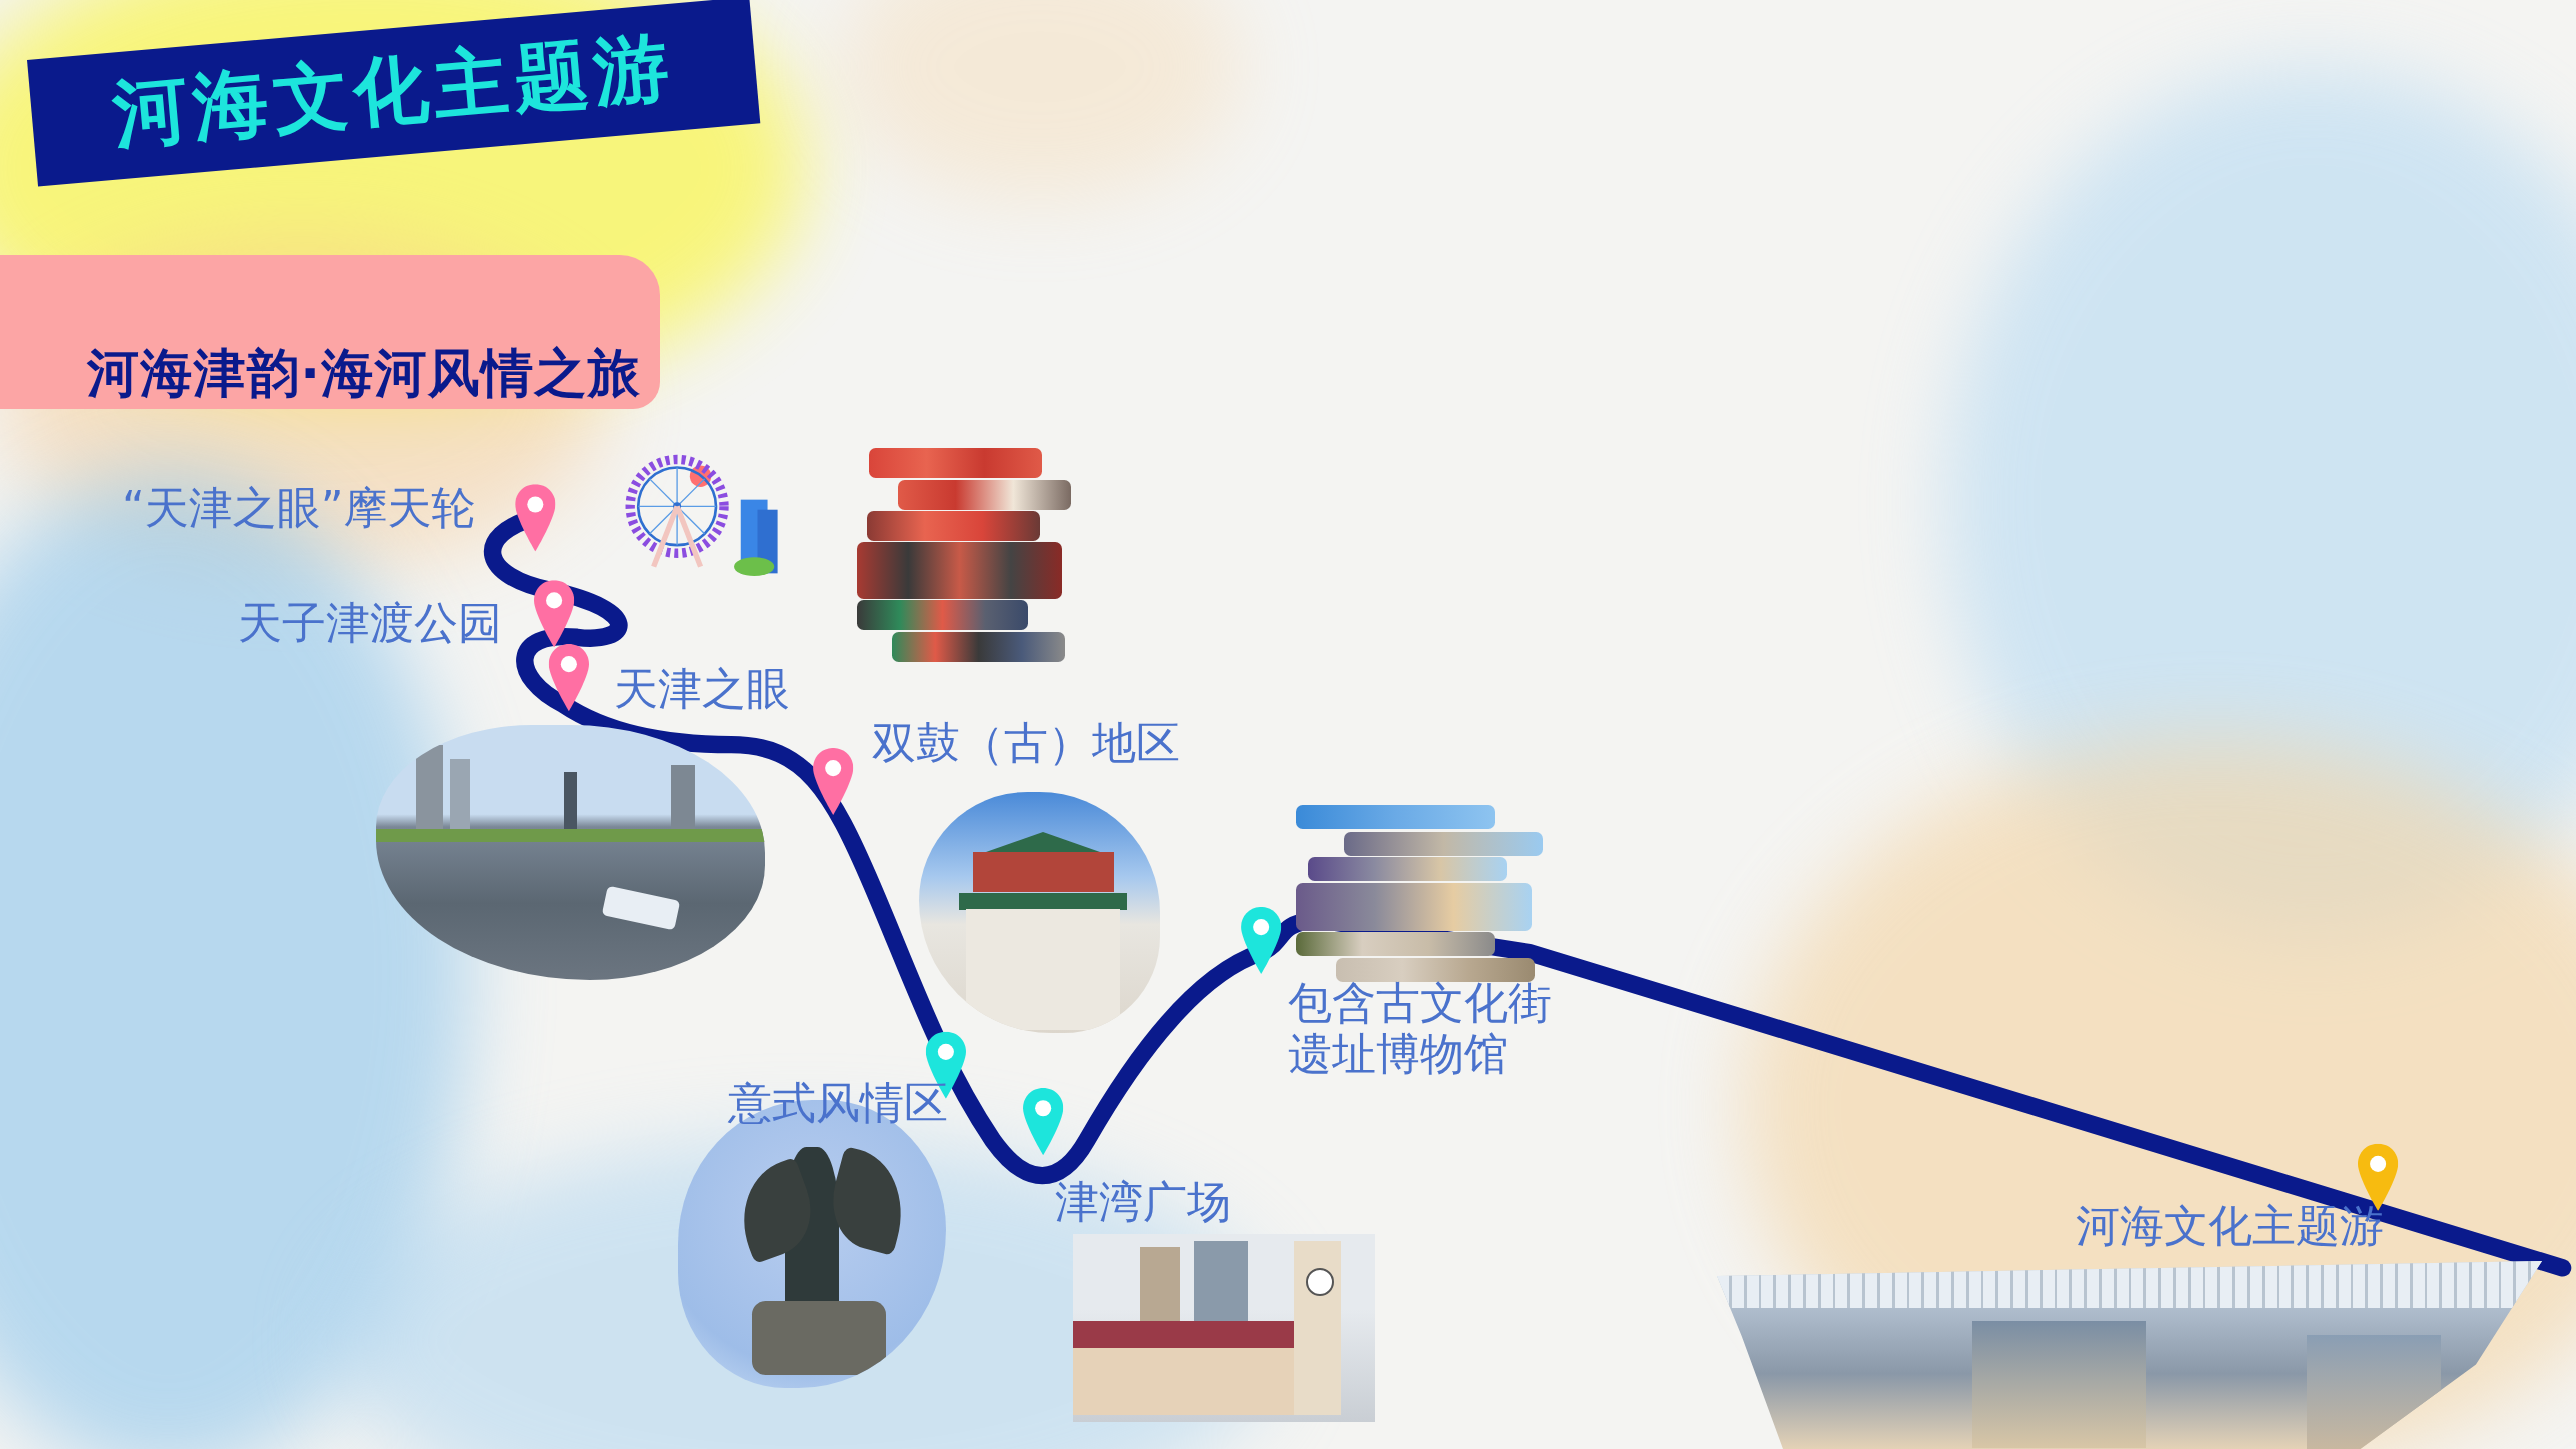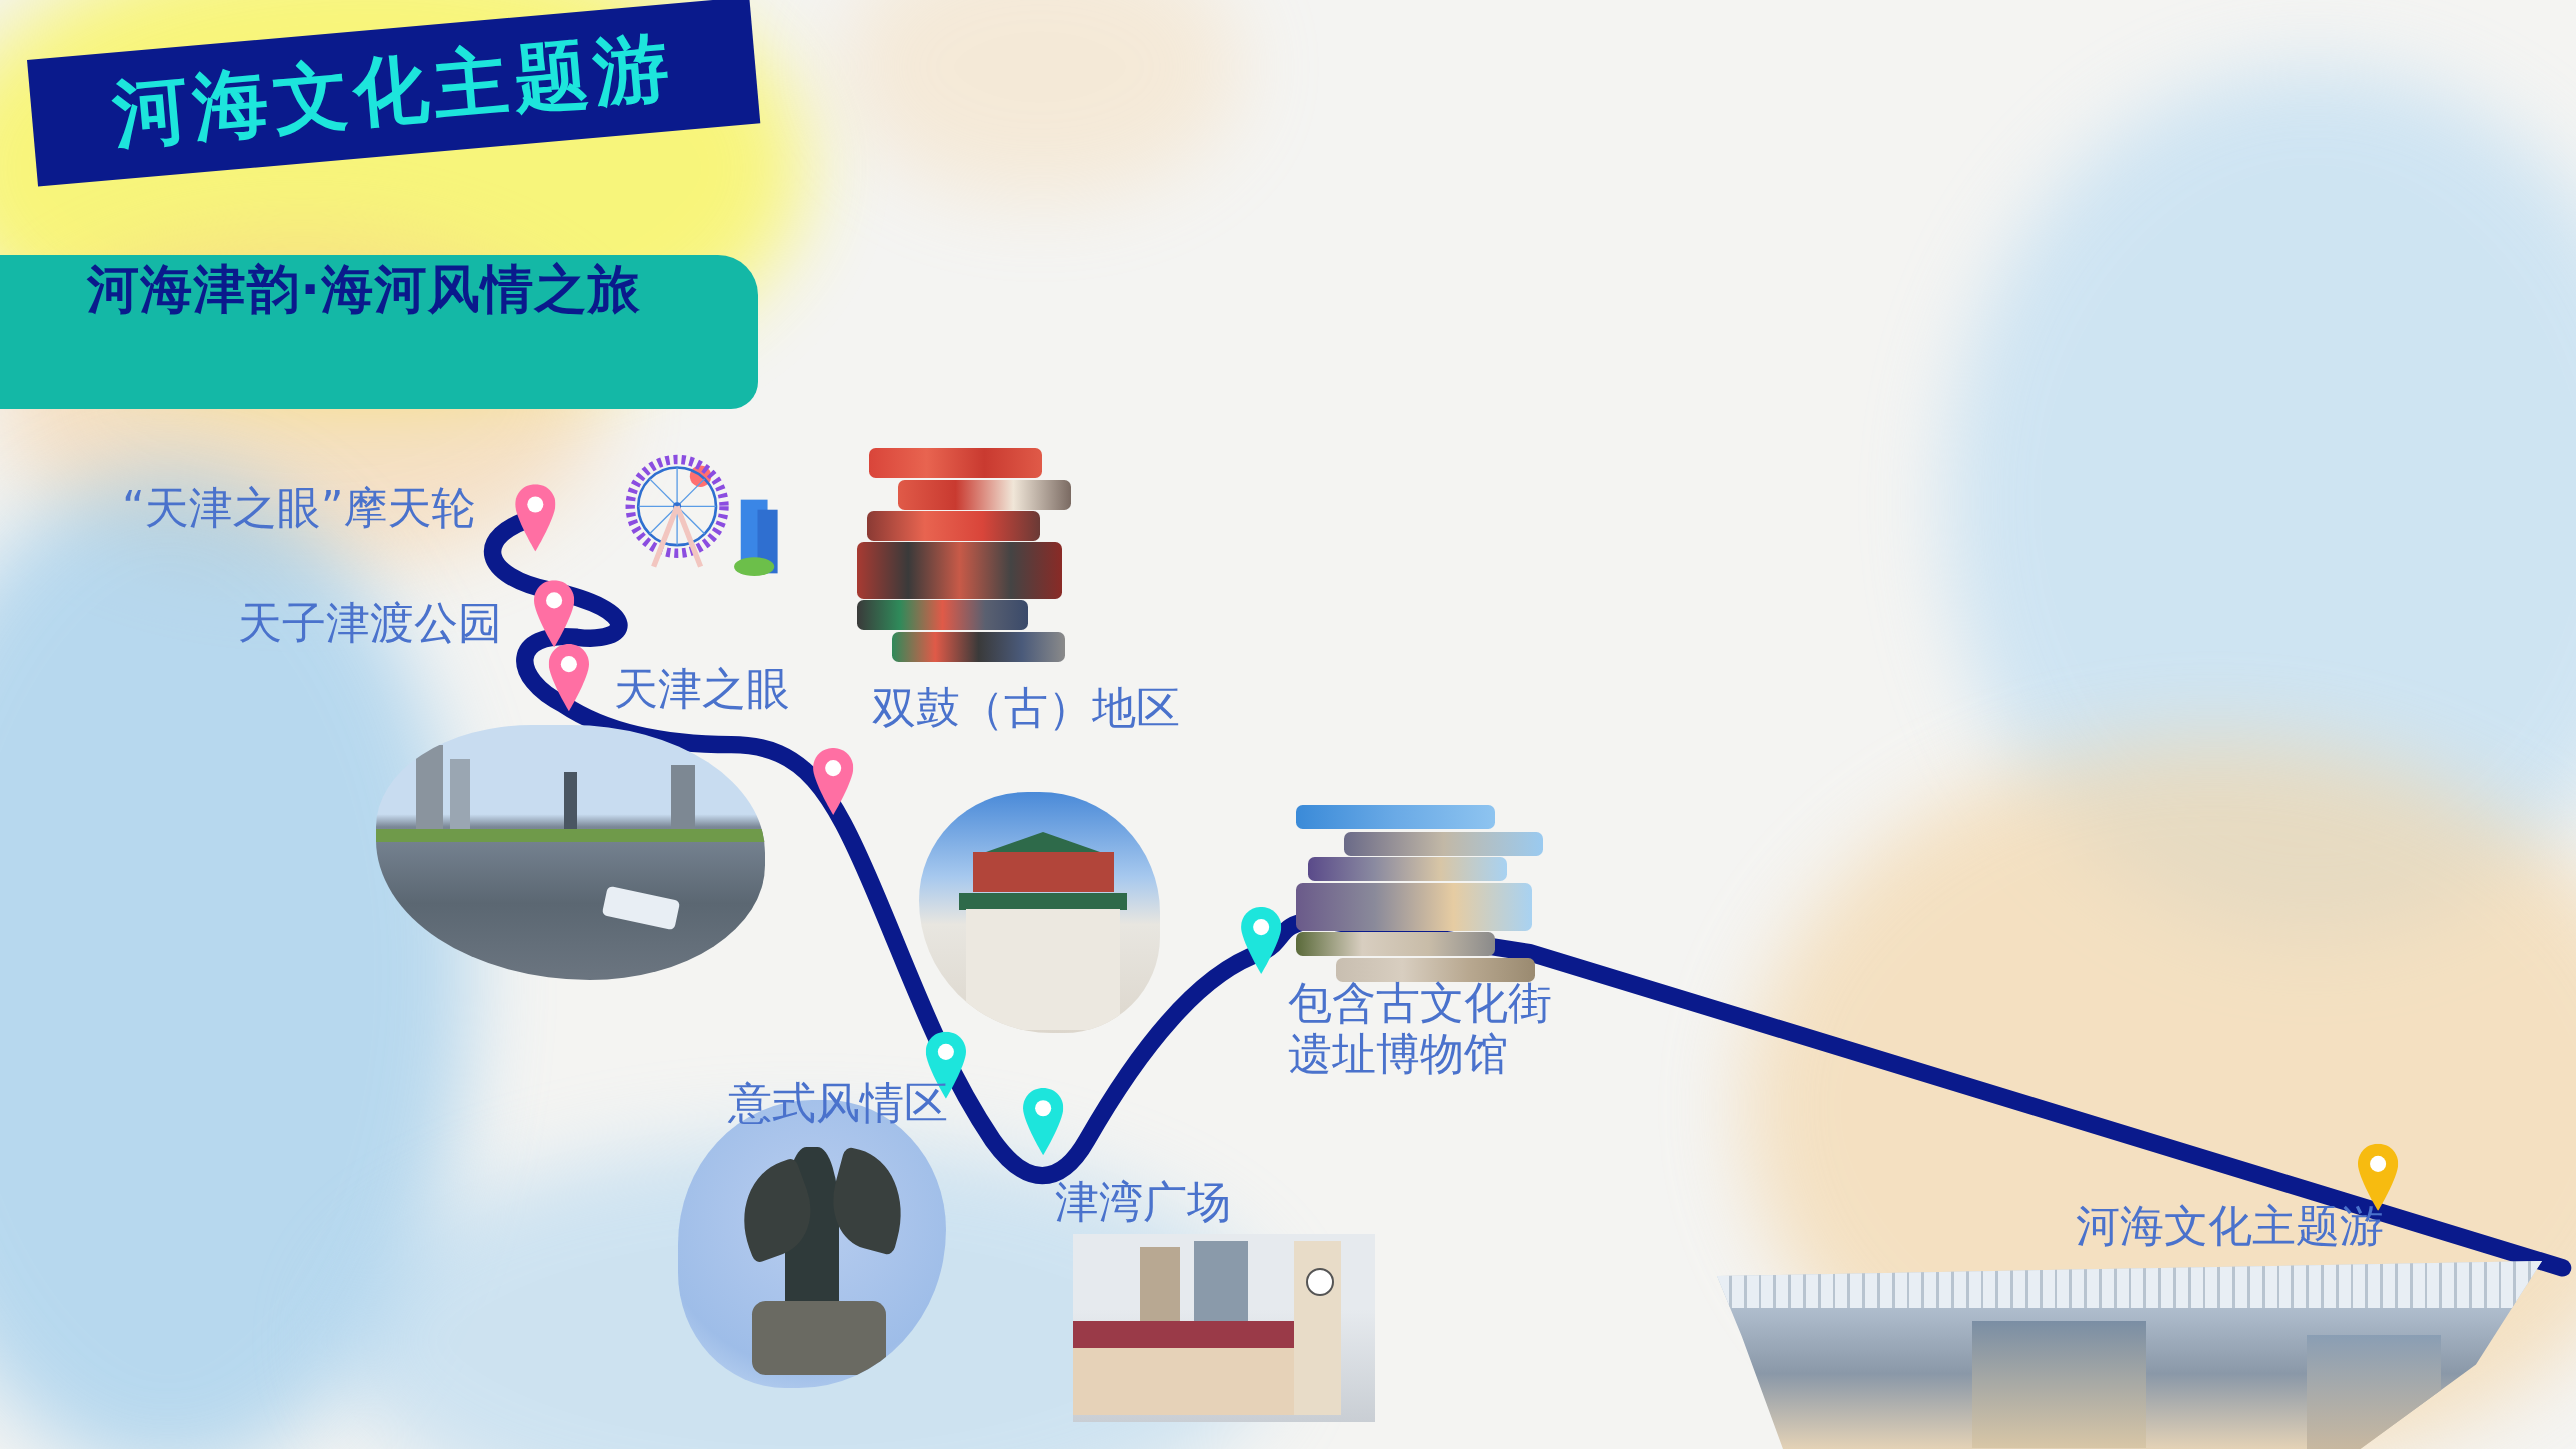--- a/index.html
+++ b/index.html
@@ -16,23 +16,23 @@
   .title-banner {
     position:absolute; left:27px; top:60px; width:725px; height:127px;
     background:#0a1a8c; transform:rotate(-5deg); transform-origin:left top;
     display:flex; align-items:center; justify-content:center;
   }
   .title-text {
     color:#1de5dc; font-size:75px; font-weight:bold; letter-spacing:5.4px;
     font-family:"DejaVu Sans",sans-serif;
   }
   .subtitle-band {
-    position:absolute; left:0; top:255px; width:758px; height:154px;
-    background:#14b8a6; border-radius:0 40px 27px 0;
-    display:flex; align-items:flex-start;
+    position:absolute; left:0; top:255px; width:660px; height:154px;
+    background:#fca5a5; border-radius:0 40px 27px 0;
+    display:flex; align-items:flex-end;
   }
   .subtitle-text {
     margin-left:87px; color:#0a1a8c; font-size:52px; font-weight:bold; letter-spacing:1.3px;
   }
 
   .label {
     position:absolute; color:#4a72cc; font-size:44px; white-space:nowrap; line-height:1.15;
   }
 
   .photo { position:absolute; overflow:hidden; }
@@ -168,21 +168,21 @@
       <use href="#pin" x="1850" y="1352" width="60" height="100" fill="#1de5dc"></use>
     </g>
   <g>
       <use href="#pin" x="3515" y="1705" width="60" height="100" fill="#f7bb10"></use>
     </g>
 </svg>
 
 <div class="label" style="left:122px;top:483px;">“天津之眼”摩天轮</div>
 <div class="label" style="left:238px;top:598px;">天子津渡公园</div>
 <div class="label" style="left:614px;top:664px;">天津之眼</div>
-<div class="label" style="left:872px;top:683px;">
+<div class="label" style="left:872px;top:718px;">
   <div>双鼓（古）地区</div>
 </div>
 <div class="label" style="left:681px;top:1078px;margin-left:47px;">意式风情区</div>
 <div class="label" style="left:1036px;top:1177px;margin-left:19px;">津湾广场</div>
 <div class="label" style="left:1288px;top:978px;">
   <div>包含古文化街</div>
   <div>遗址博物馆</div>
 </div>
 <div class="label" style="left:2076px;top:1201px;">河海文化主题游</div>
 

